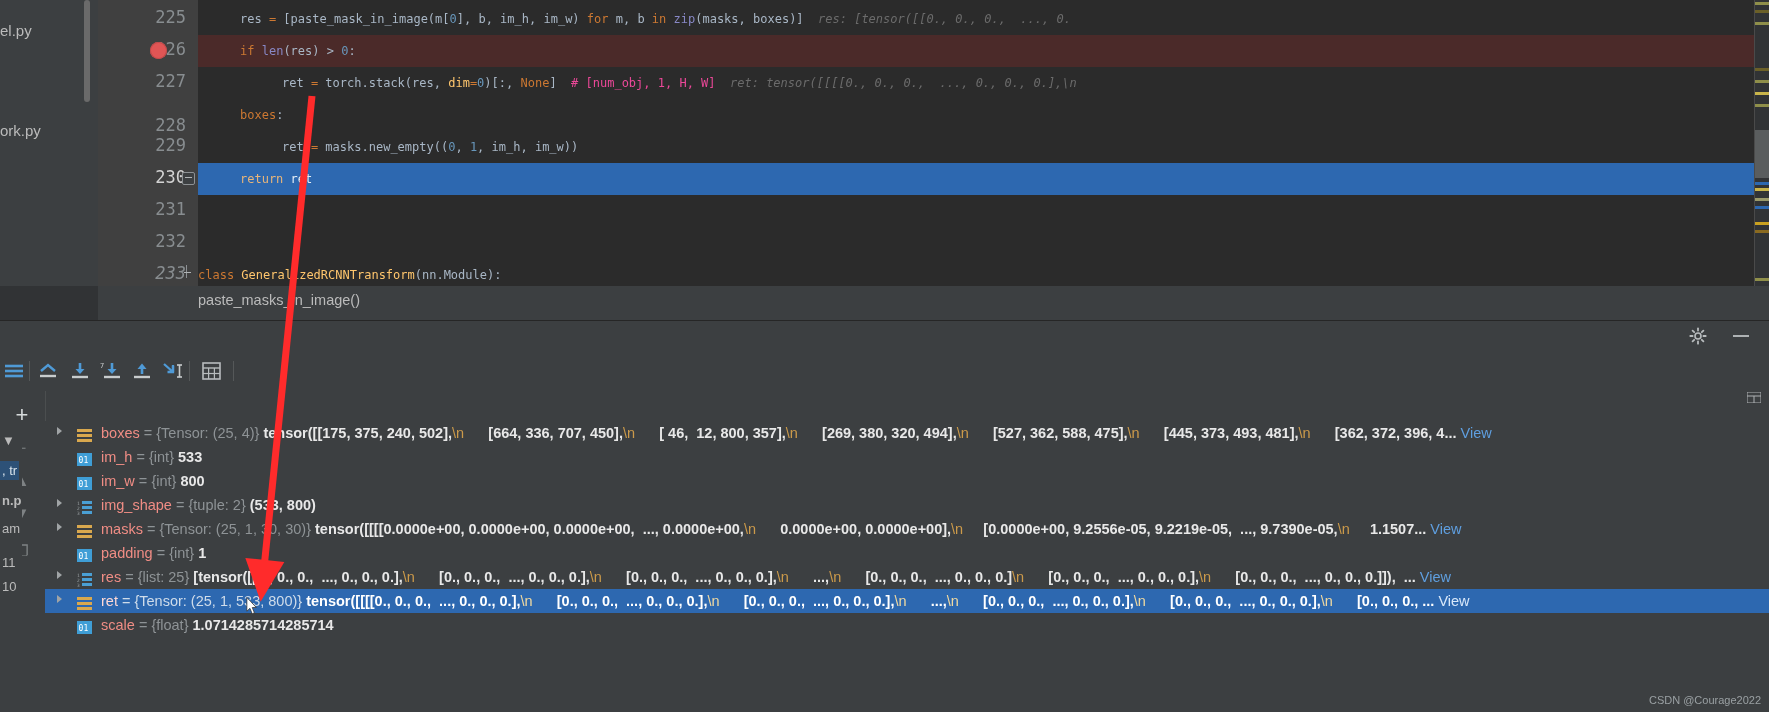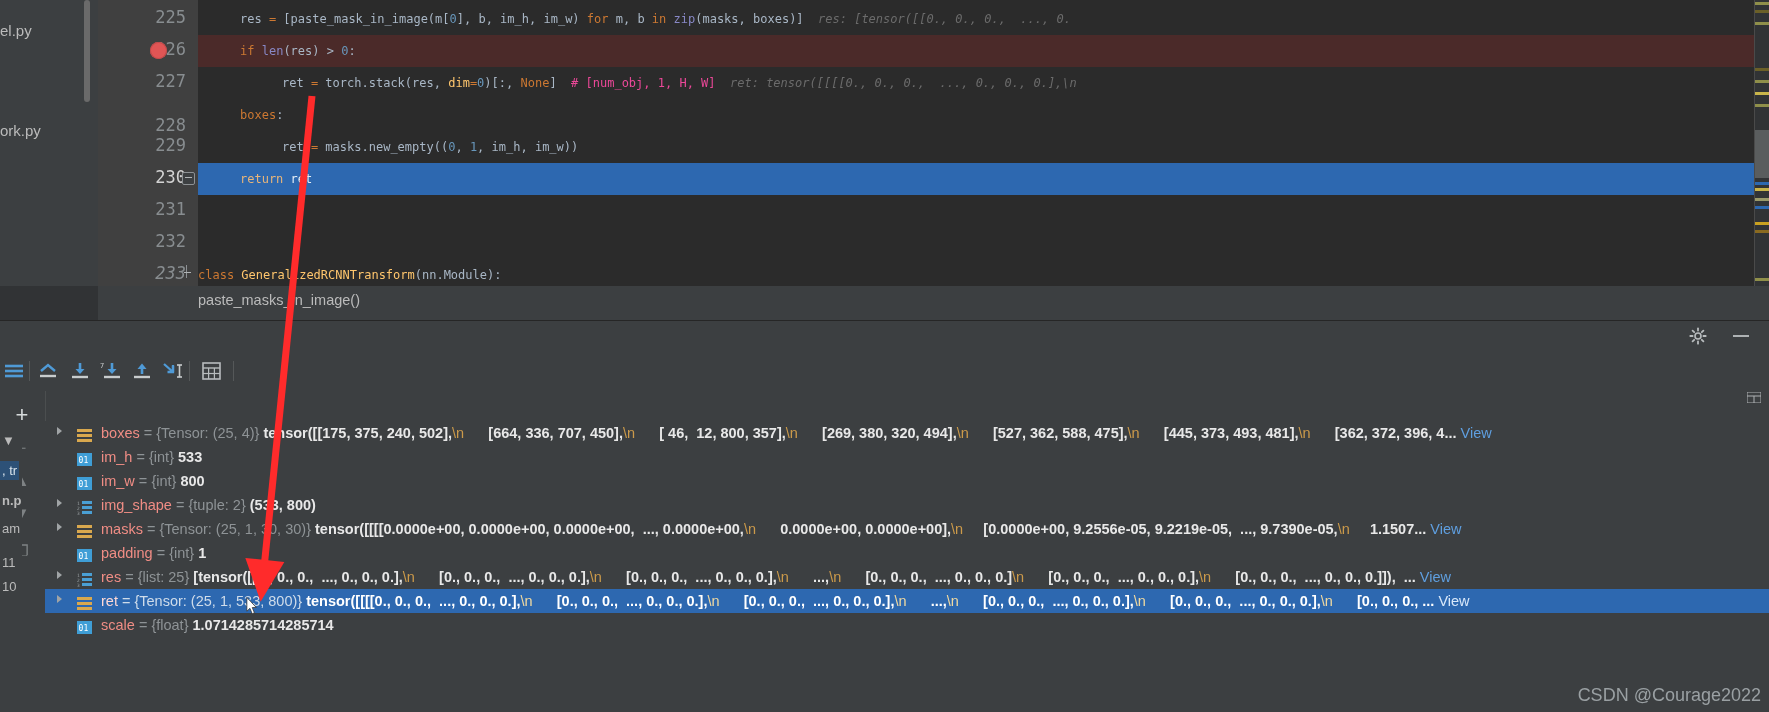--- a/index.html
+++ b/index.html
@@ -317,21 +317,21 @@
   .cursor-ptr {
     position: absolute;
     left: 246px; top: 597px;
     width: 12px; height: 19px;
   }
 
   
   .watermark {
     position: absolute;
     right: 8px; bottom: 6px;
-    font-size: 18px;
+    font-size: 11px;
     color: #9aa0a3;
     white-space: nowrap;
   }
 </style>
 </head>
 <body>
 
 <div id="root">
 
   <div class="editor">

